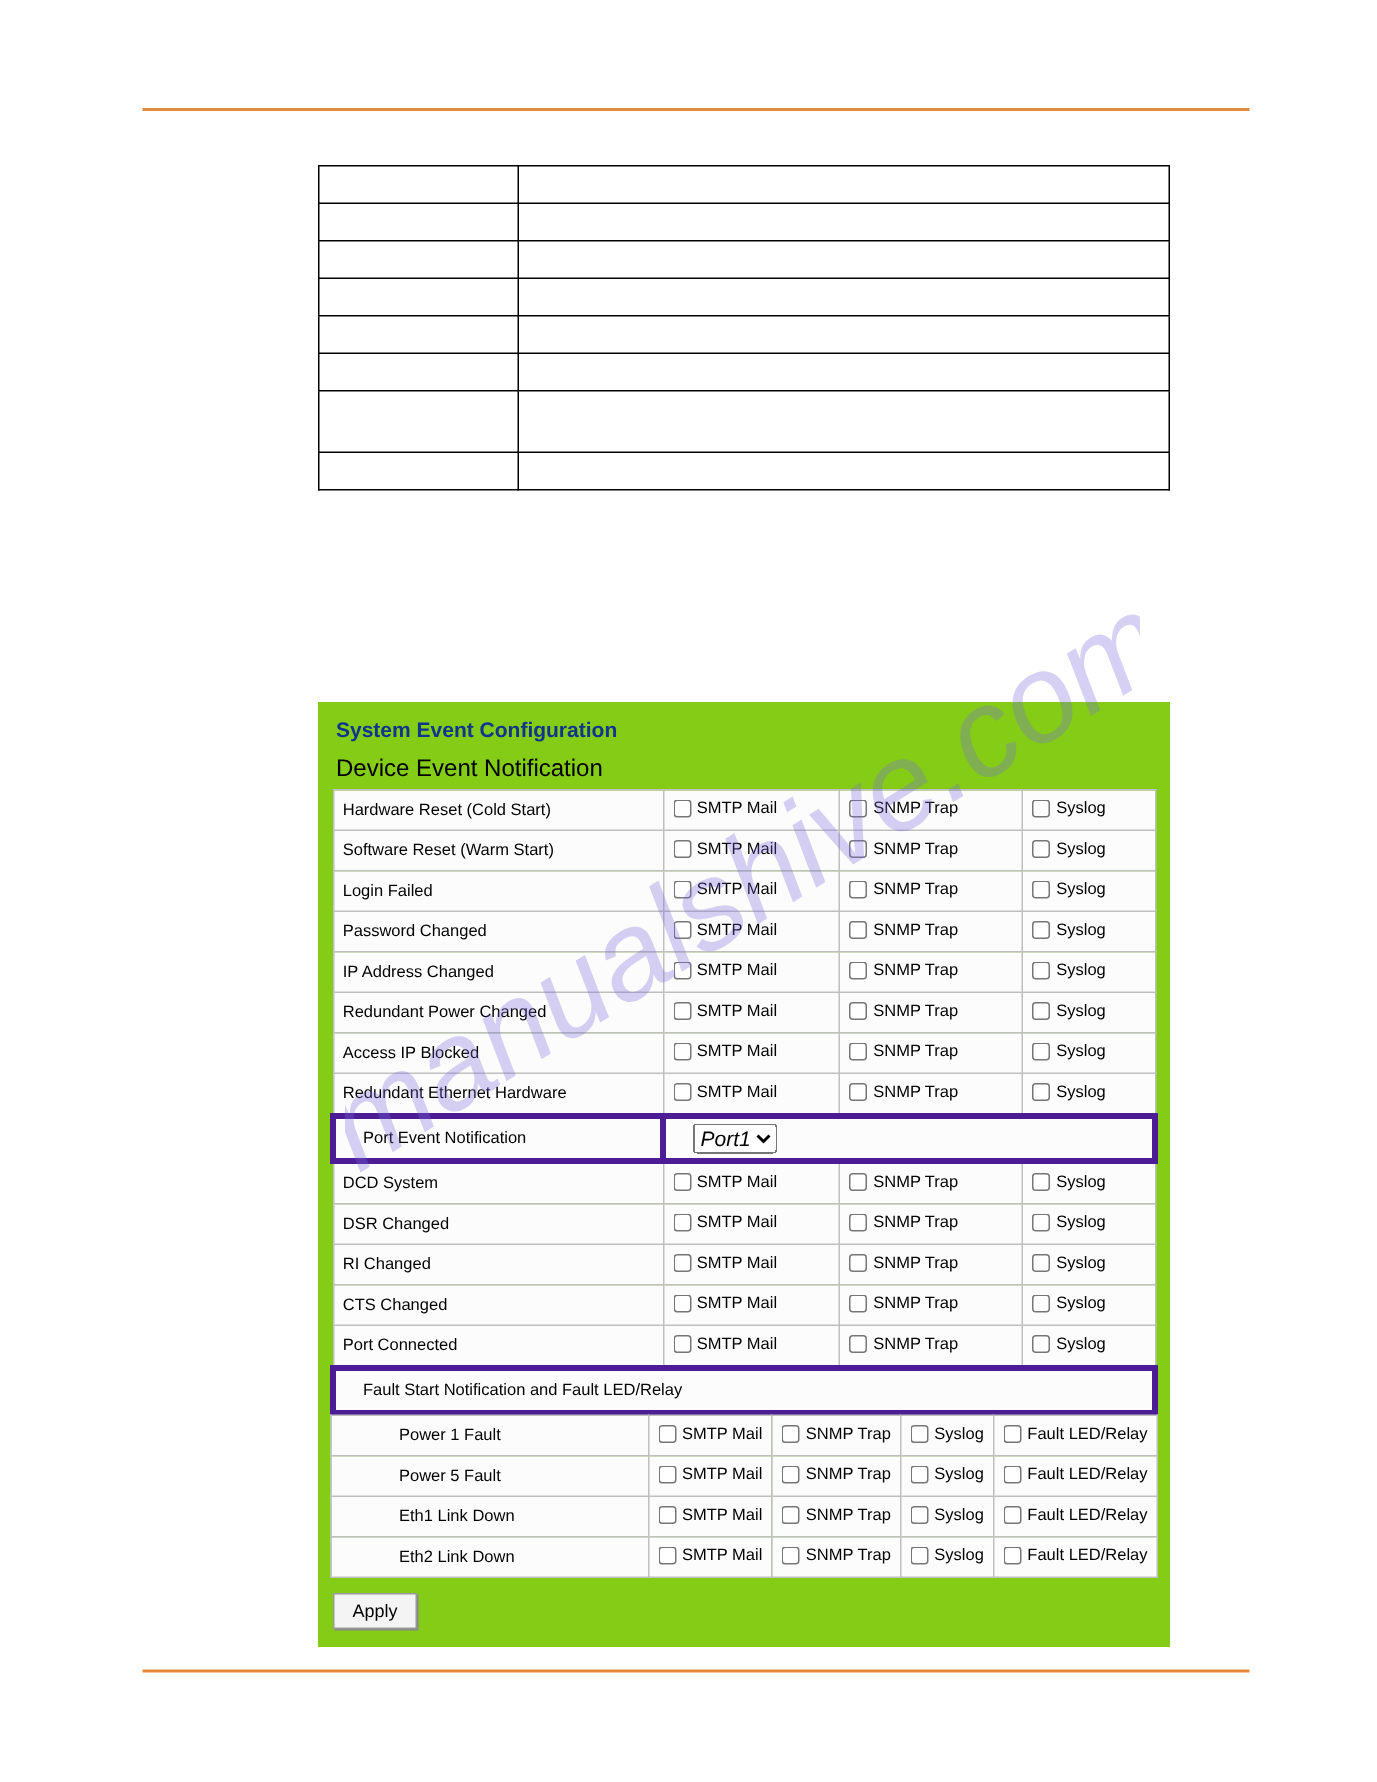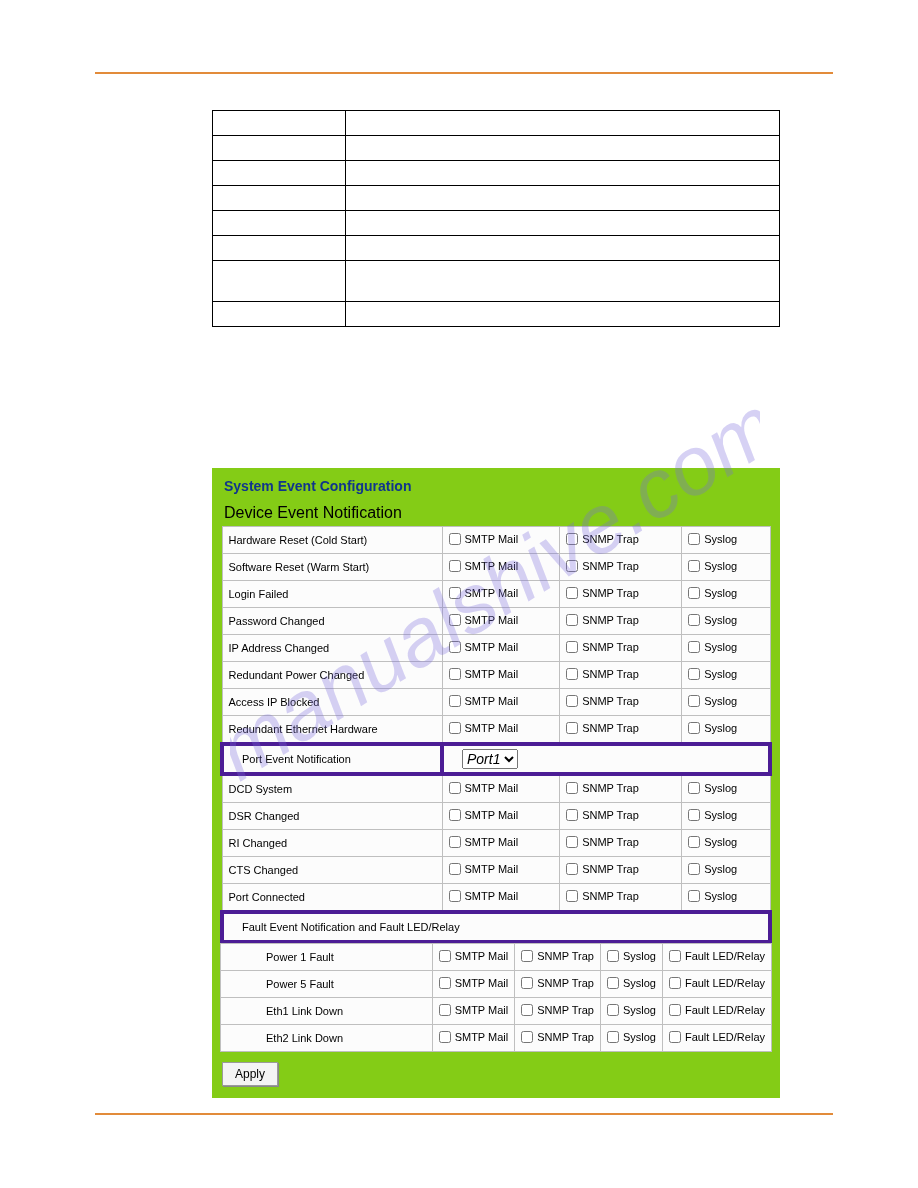--- a/index.html
+++ b/index.html
@@ -287,21 +287,21 @@
                 <input type="checkbox" style="">
                 <span>Syslog</span>
               </label></td>
           </tr>
         </tbody>
     </table>
 
     <table class="grid" style="margin-top:-1px;">
       <tbody>
           <tr class="sect-head">
-            <td>Fault Event Notification and Fault LED/Relay</td>
+            <td>Fault Start Notification and Fault LED/Relay</td>
           </tr>
     </tbody>
       </table>
 
     <table class="grid grid-b" style="margin-top:-1px;">
       <tbody id="fault-rows">
           <tr>
             <td class="lbl">Power 1 Fault</td>
             <td class="c"><label class="cbw">
                 <input type="checkbox" style="">

